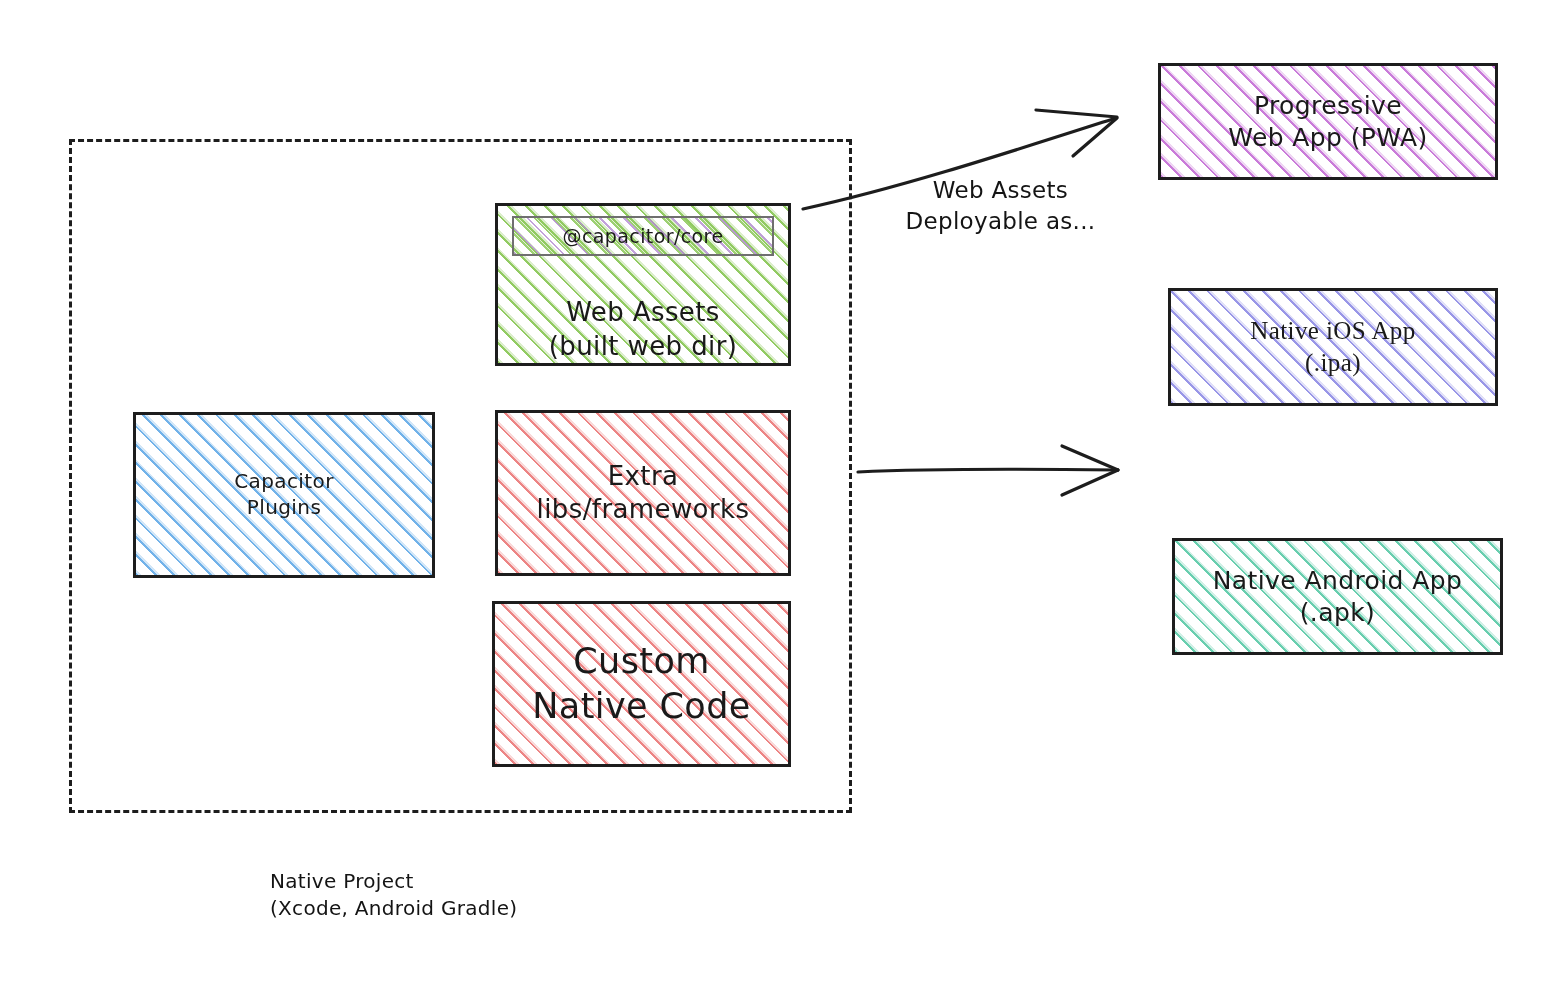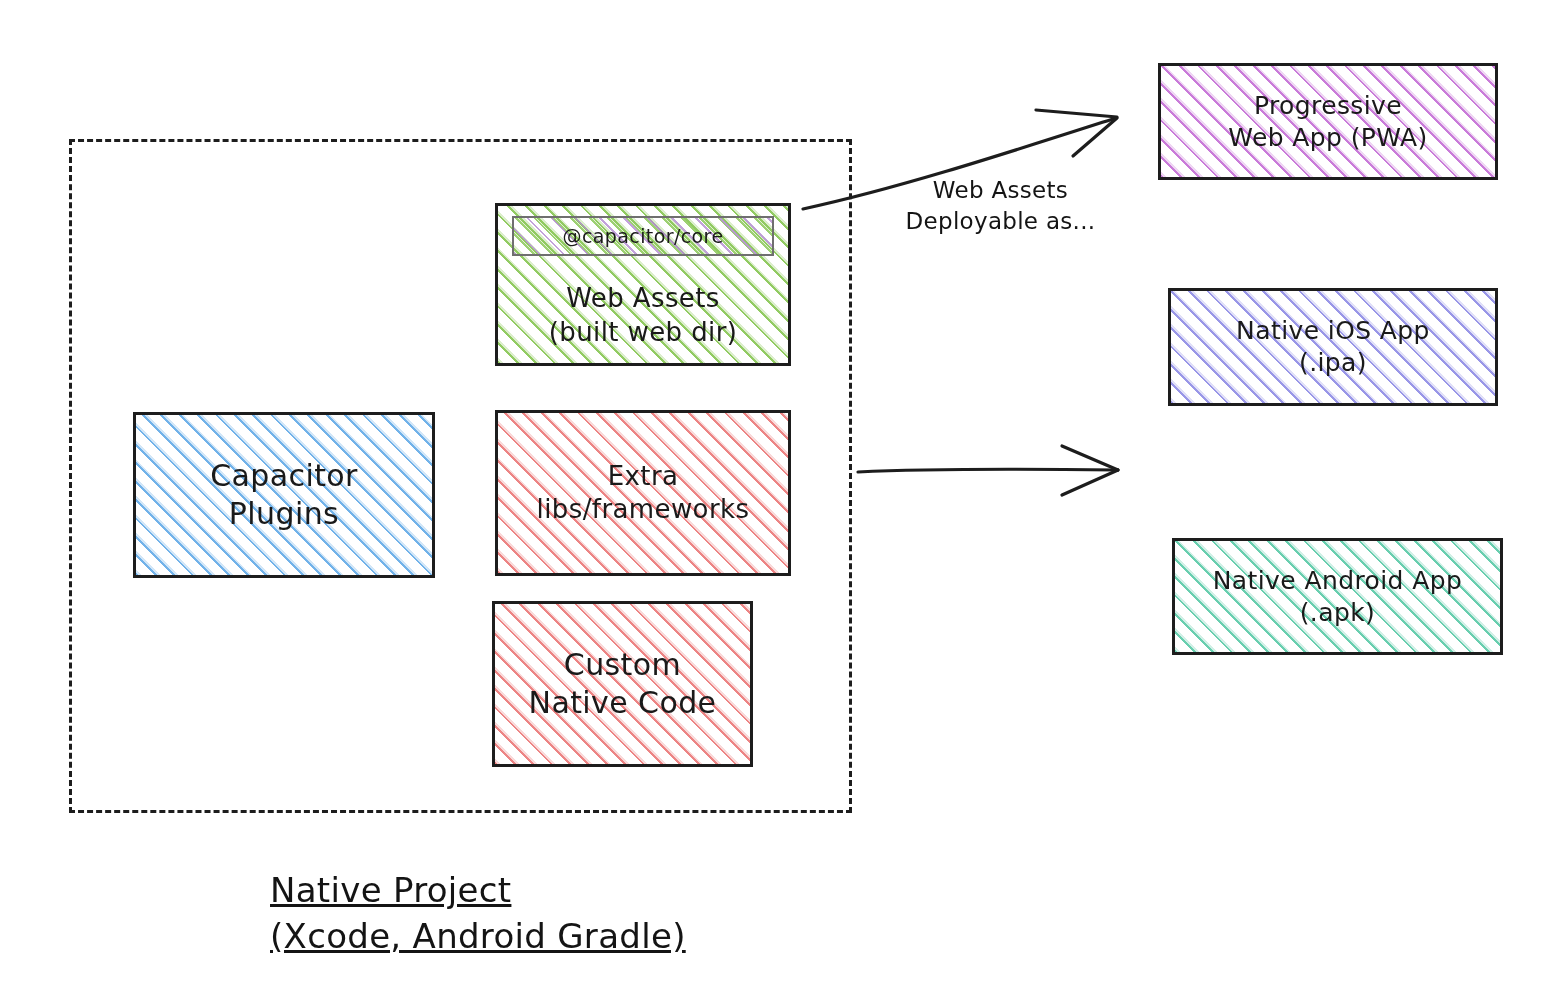--- a/index.html
+++ b/index.html
@@ -94,20 +94,21 @@
   .hatch-violet {
     background-image: repeating-linear-gradient(
       45deg,
       rgba(139,136,228,0.88) 0px,
       rgba(139,136,228,0.88) 2px,
       rgba(139,136,228,0.26) 2px,
       rgba(139,136,228,0.26) 4px,
       rgba(255,255,255,0) 4px,
       rgba(255,255,255,0) 13px
     );
+    font-family: Liberation Serif, serif;
   }
   .hatch-teal {
     background-image: repeating-linear-gradient(
       45deg,
       rgba(92,202,168,0.92) 0px,
       rgba(92,202,168,0.92) 2px,
       rgba(92,202,168,0.28) 2px,
       rgba(92,202,168,0.28) 4px,
       rgba(255,255,255,0) 4px,
       rgba(255,255,255,0) 13px
@@ -178,39 +179,39 @@
   }
 </style>
 </head>
 <body>
 
 <div id="canvas">
 
   <div class="dashed-group" style="left:69px; top:139px; width:783px; height:674px;"></div>
 
 
-  <div class="box hatch-blue" style="left:133px; top:412px; width:302px; height:166px; font-size:30px;">
+  <div class="box hatch-blue" style="left:133px; top:412px; width:302px; height:166px; font-size:20px;">
     <span class="lbl">Capacitor
 Plugins</span>
   </div>
 
-  <div class="box hatch-green" style="left:495px; top:203px; width:296px; height:163px; font-size:26px; justify-content:flex-end; padding-bottom:14px;">
+  <div class="box hatch-green" style="left:495px; top:203px; width:296px; height:163px; font-size:26px; justify-content:flex-end; ">
     <div class="core-chip hatch-core" style="left:14px; top:10px; right:14px; height:40px; font-size:19px;">
       <span class="lbl">@capacitor/core</span>
     </div>
     <span class="lbl" style="margin-top:6px;">Web Assets
 (built web dir)</span>
   </div>
 
   <div class="box hatch-red" style="left:495px; top:410px; width:296px; height:166px; font-size:26px;">
     <span class="lbl">Extra
 libs/frameworks</span>
   </div>
 
-  <div class="box hatch-red" style="left:492px; top:601px; width:261px; height:166px; font-size:30px;">
+  <div class="box hatch-red" style="left:492px; top:601px; width:299px; height:166px; font-size:35px;">
     <span class="lbl">Custom
 Native Code</span>
   </div>
 
   <div class="box hatch-magenta" style="left:1158px; top:55px; width:340px; height:117px; font-size:25px;margin-top:8px;">
     <span class="lbl">Progressive
 Web App (PWA)</span>
   </div>
 
   <div class="box hatch-violet" style="left:1168px; top:288px; width:330px; height:118px; font-size:25px;">
@@ -220,21 +221,21 @@
 
   <div class="box hatch-teal" style="left:1172px; top:528px; width:331px; height:117px; font-size:25px;margin-top:10px;">
     <span class="lbl">Native Android App
 (.apk)</span>
   </div>
 
   <div class="note" style="left:888px; top:175px; width:225px; font-size:23px;">Web Assets
 Deployable as...</div>
 
 
-  <div class="note" style="left:270px; top:868px; width:520px; font-size:34px; text-align:left;text-decoration:underline;">Native Project
+  <div class="note" style="left:270px; top:868px; width:520px; font-size:20px; text-align:left;">Native Project
 (Xcode, Android Gradle)</div>
 
   <svg class="overlay" viewBox="0 0 1562 1000">
 
     <g>
       <path d="M 803,209 C 900,188 1010,152 1116,118" fill="none" stroke="#1d1d1d" stroke-width="3.2" stroke-linecap="round"></path>
       <path d="M 1036,110 L 1117,117" fill="none" stroke="#1d1d1d" stroke-width="3.2" stroke-linecap="round"></path>
       <path d="M 1073,156 L 1117,118" fill="none" stroke="#1d1d1d" stroke-width="3.2" stroke-linecap="round"></path>
     </g>
 

